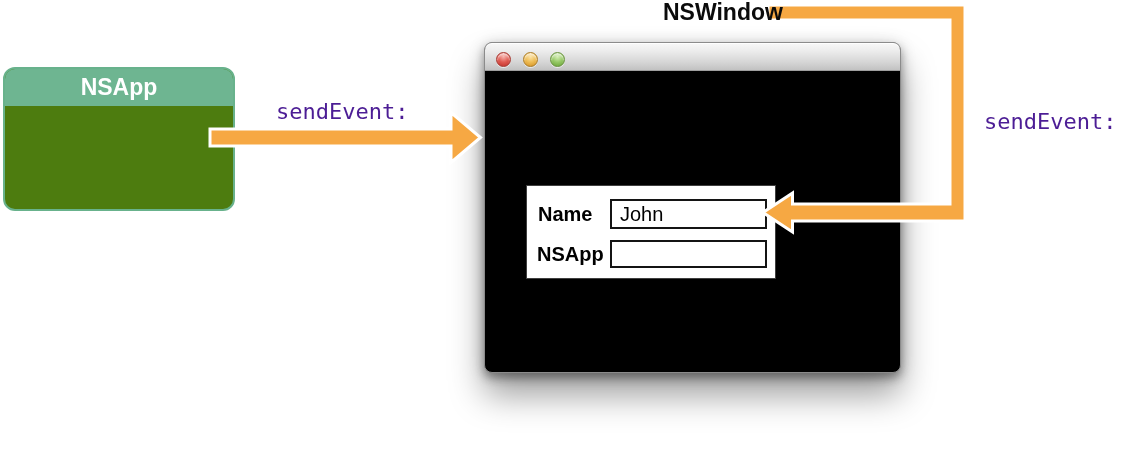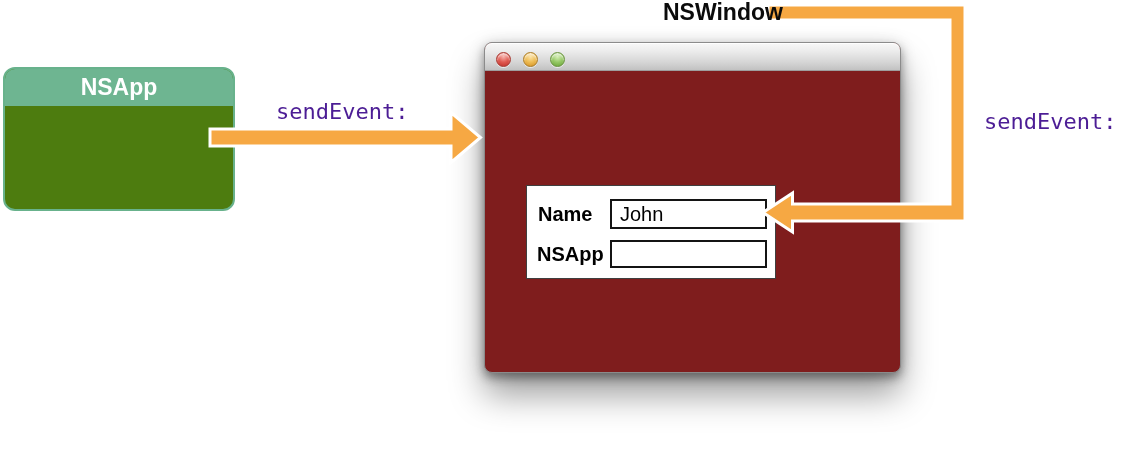--- a/index.html
+++ b/index.html
@@ -54,21 +54,21 @@
     fill: #F6A843;
     stroke: #ffffff; stroke-width: 3; stroke-linejoin: miter;
   }
   .arrow-left  { left: 205px; top: 105px; }
   .arrow-elbow { left: 755px; top: 0px; }
 
   
   .macwindow {
     position: absolute; left: 484px; top: 42px;
     width: 417px; height: 331px;
-    background: #7f1d1d;
+    background: #000000;
     border: 1px solid #8b8b8b;
     border-radius: 8px;
     box-sizing: border-box;
     box-shadow: 0 5px 9px rgba(0,0,0,0.30), 0 22px 34px rgba(0,0,0,0.38), 0 2px 16px rgba(0,0,0,0.18);
     z-index: 1;
   }
   .titlebar {
     height: 28px;
     border-radius: 7px 7px 0 0;
     background: linear-gradient(#f8f8f8, #ececec 30%, #d5d5d5 72%, #c2c2c2);

